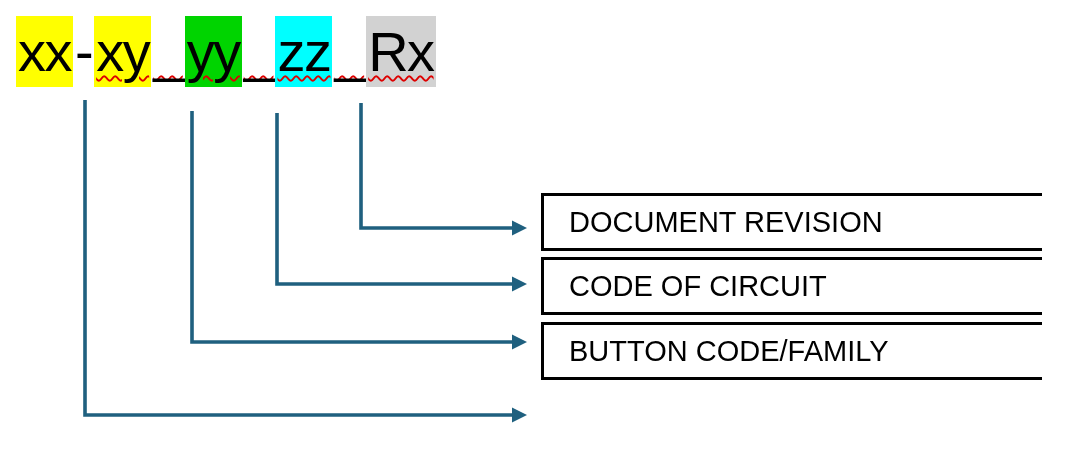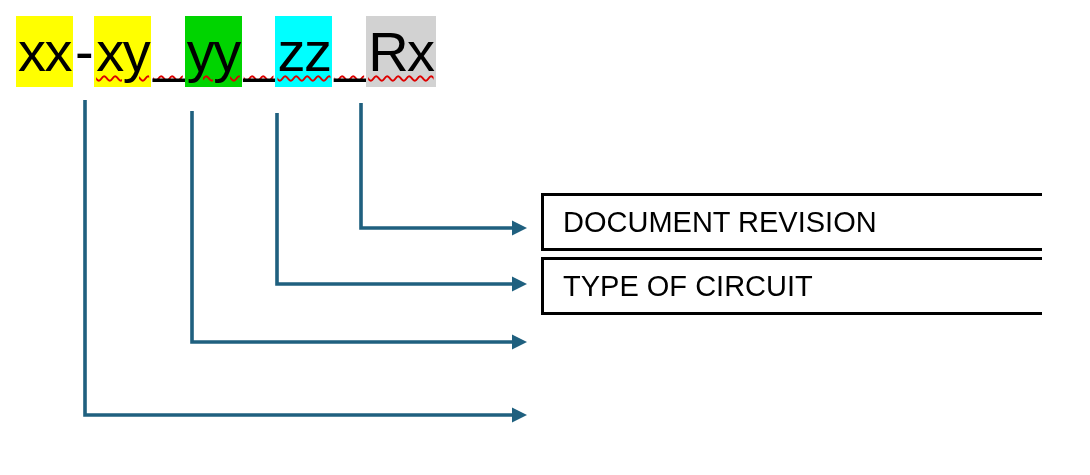--- a/index.html
+++ b/index.html
@@ -56,21 +56,21 @@
   
   .label-box{
     position:absolute;
     left:541px;
     width:509px;
     height:58px;
     border:3px solid var(--box-border);
     background:#ffffff;
     display:flex;
     align-items:center;
-    padding-left:19px;
+    padding-left:25px;
     font-size:29px;
     letter-spacing:0;
     white-space:nowrap;
   }
 </style>
 </head>
 <body>
 
 <div class="stage">
 
@@ -92,16 +92,19 @@
     <g>
       <polyline points="85,100 85,415 513,415"></polyline>
       <polygon points="512,407.5 512,422.5 527,415"></polygon>
     </g>
   </svg>
 
   <div class="label-box" style="top:193px">
     <span>DOCUMENT REVISION</span>
   </div>
   <div class="label-box" style="top:257px">
-    <span>TYPE OF CIRCUIT</span>
+    <span>CODE OF CIRCUIT</span>
+  </div>
+  <div class="label-box" style="top:322px">
+    <span>BUTTON CODE/FAMILY</span>
   </div>
 
 </div>
 
 </body></html>

